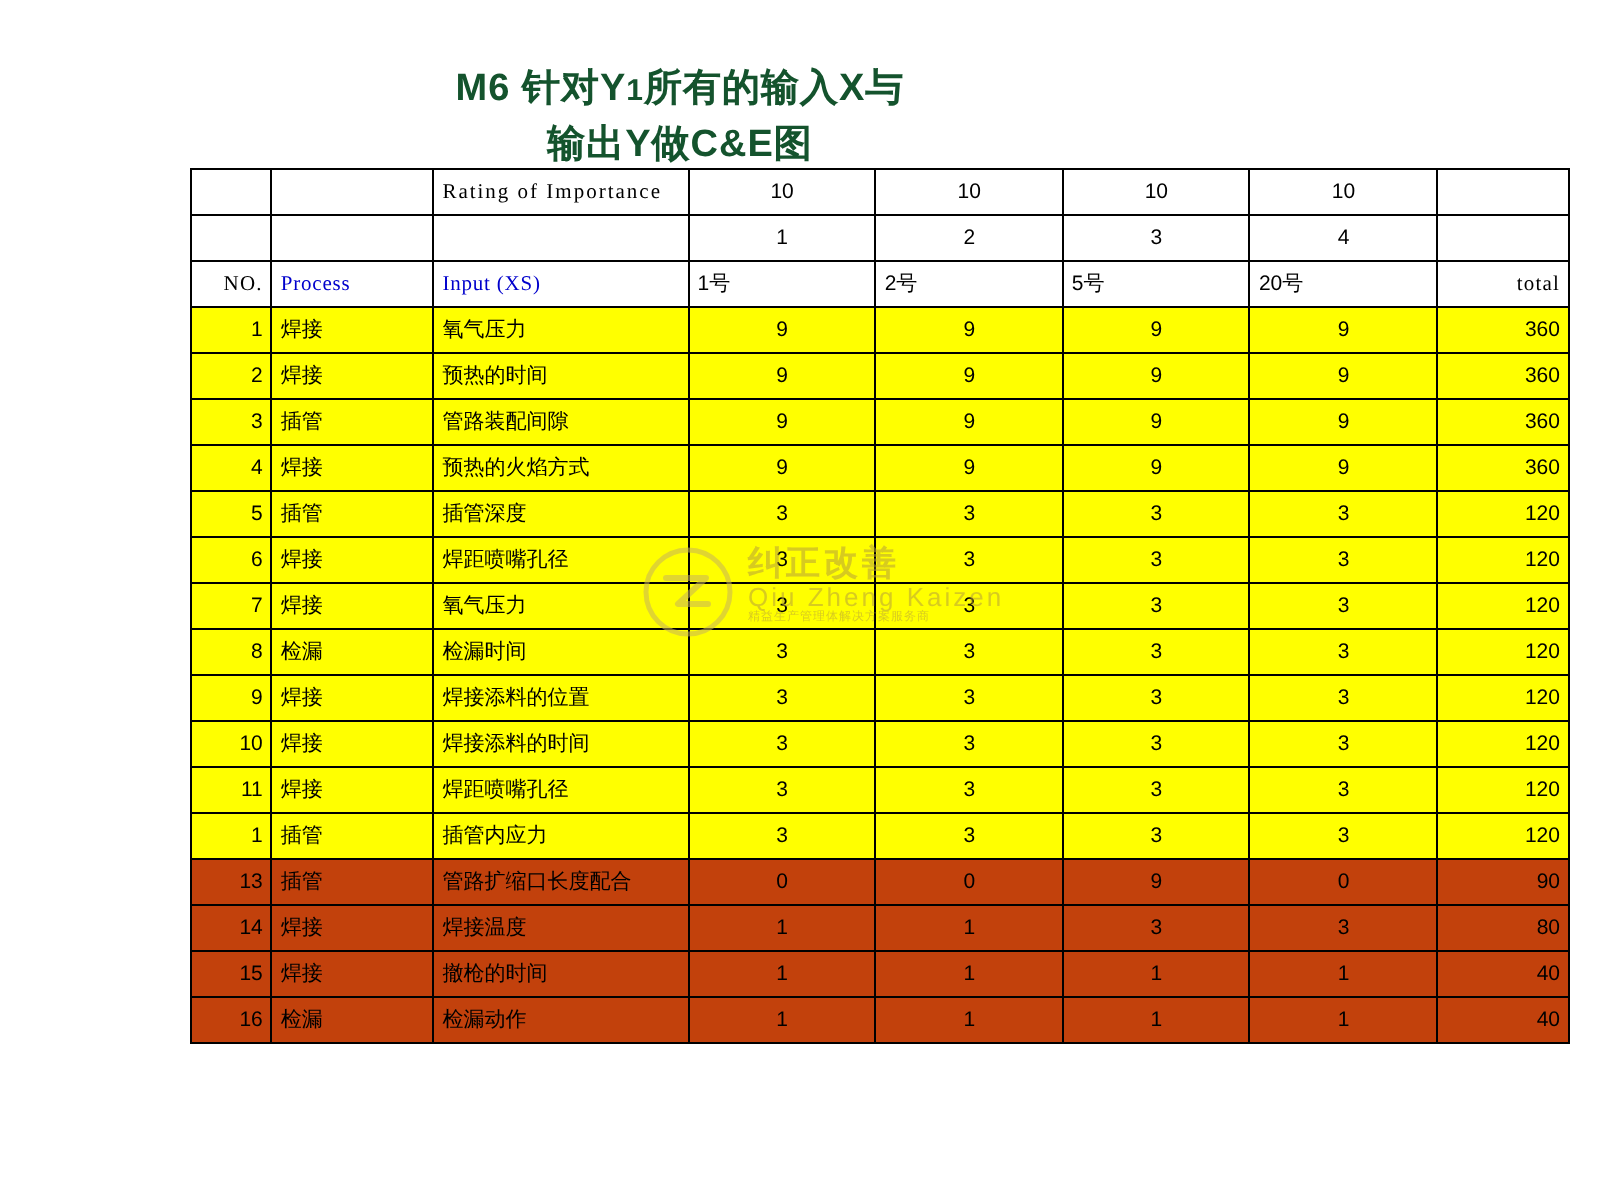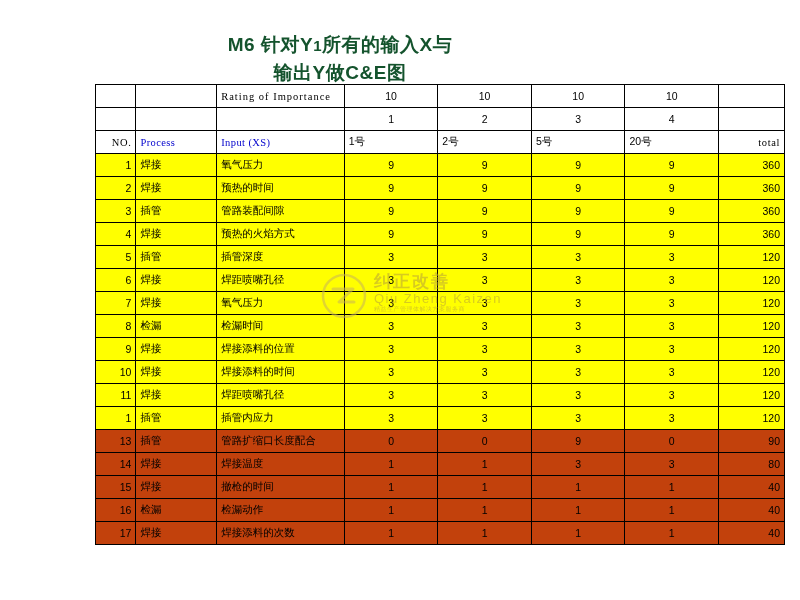--- a/index.html
+++ b/index.html
@@ -361,30 +361,20 @@
           <tr class="row-plain">
             <td class="c-no">16</td>
             <td class="c-proc">检漏</td>
             <td class="c-input">检漏动作</td>
             <td class="c-y num-cell">1</td>
             <td class="c-y num-cell">1</td>
             <td class="c-y num-cell">1</td>
             <td class="c-y num-cell">1</td>
             <td class="c-total total-cell">40</td>
           </tr>
-          <tr class="row-plain">
-            <td class="c-no">17</td>
-            <td class="c-proc">焊接</td>
-            <td class="c-input">焊接添料的次数</td>
-            <td class="c-y num-cell">1</td>
-            <td class="c-y num-cell">1</td>
-            <td class="c-y num-cell">1</td>
-            <td class="c-y num-cell">1</td>
-            <td class="c-total total-cell">40</td>
-          </tr>
         </tbody>
     </table>
   </div>
 
   <div class="watermark">
     <div class="wm-mark">
       <svg width="48" height="48" viewBox="0 0 48 48" xmlns="http://www.w3.org/2000/svg">
         <circle cx="24" cy="24" r="21" fill="none" stroke="#c8b45a" stroke-width="2.5"></circle>
         <path d="M13 17 h20 l-14 13 h15" fill="none" stroke="#c8b45a" stroke-width="3" stroke-linecap="round" stroke-linejoin="round"></path>
       </svg>

